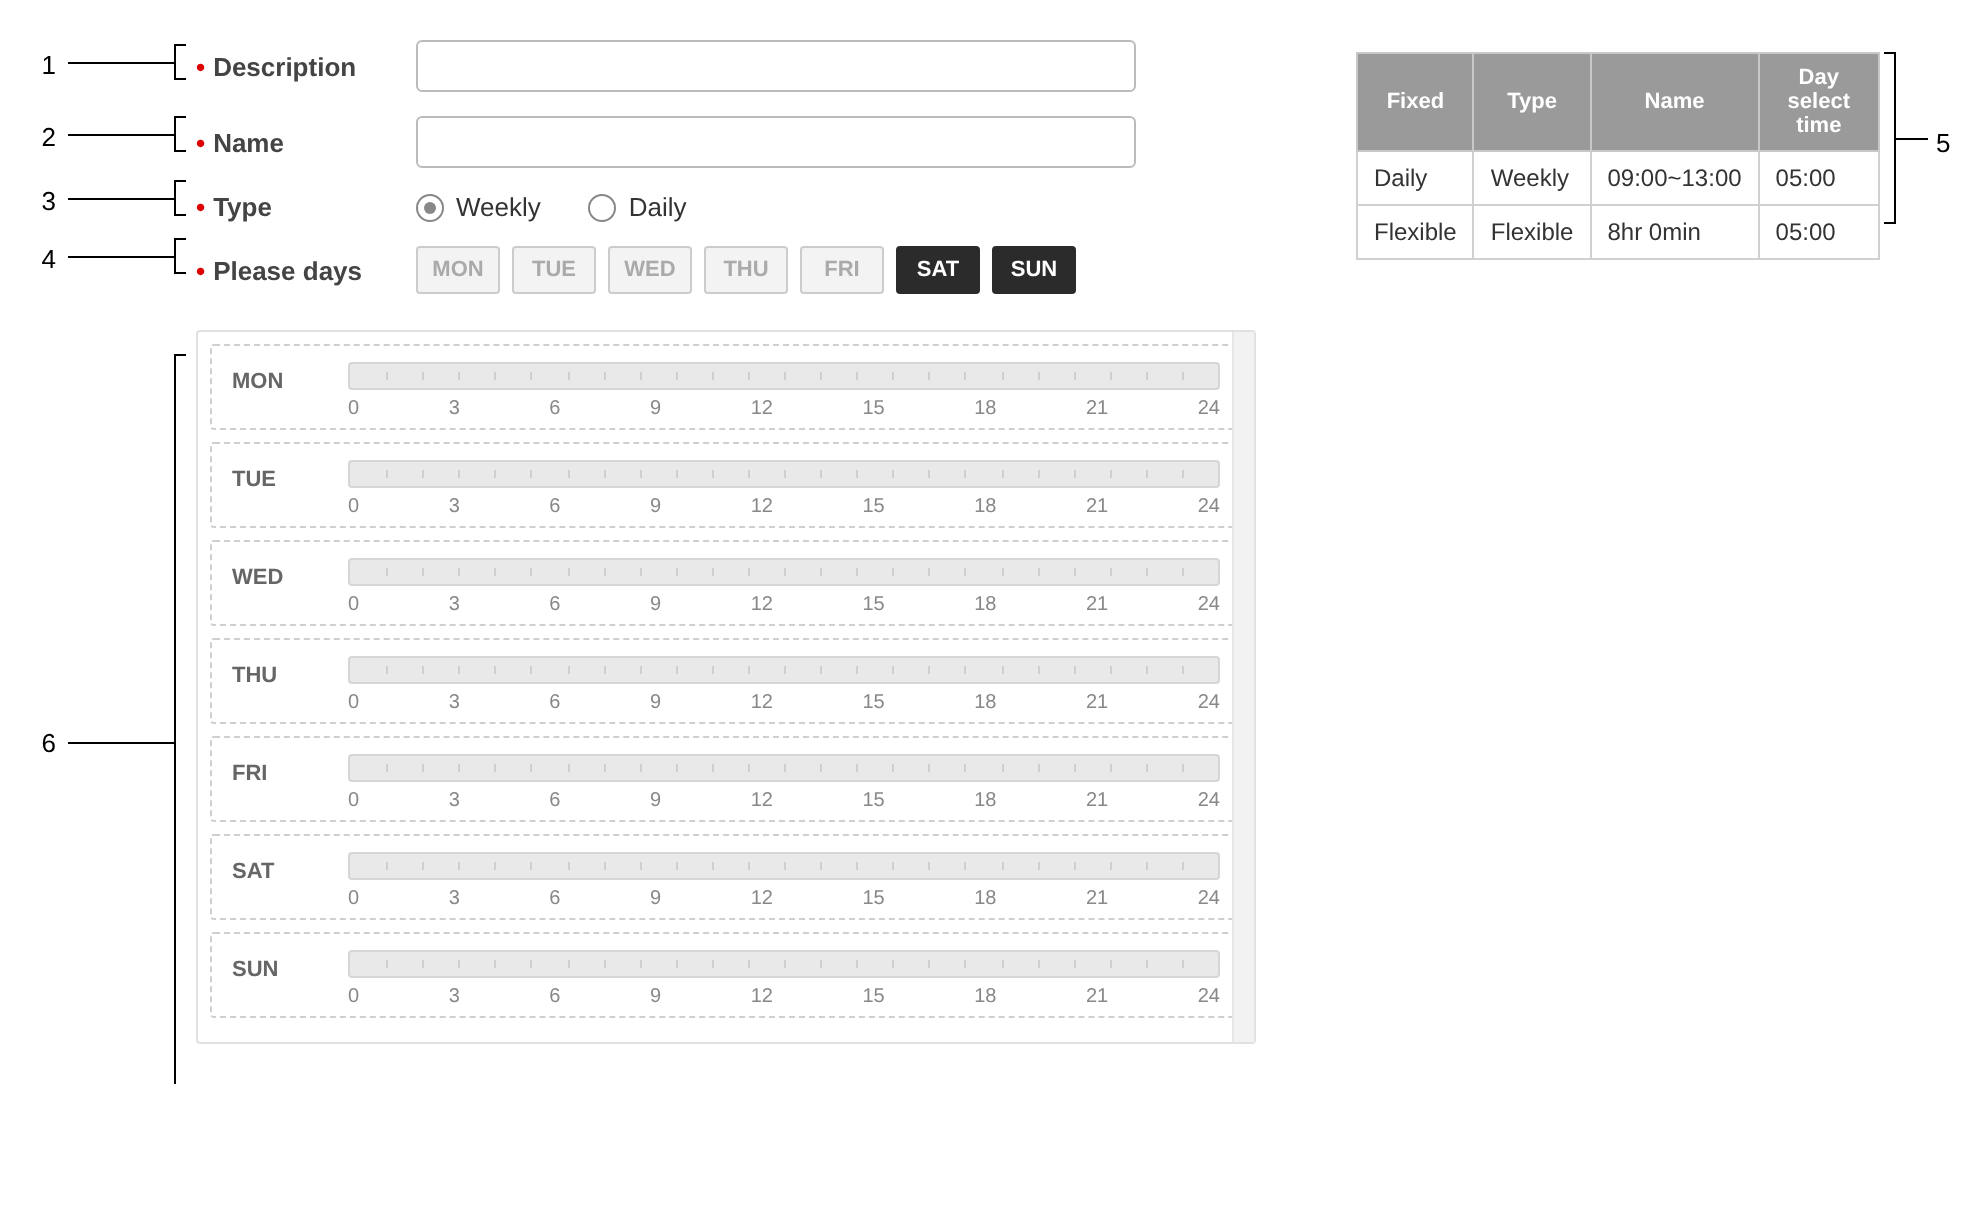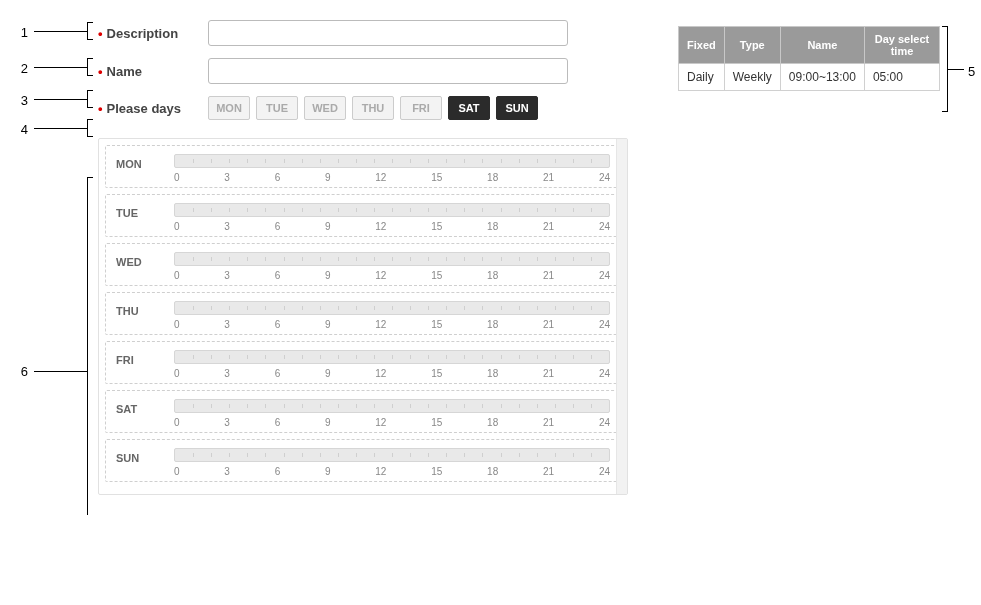--- a/index.html
+++ b/index.html
@@ -197,20 +197,33 @@
   <span class="anno-brace" style="left:77px; top:157px; height:392px"></span>
   <span class="anno-line" style="left:24px; top:351px; width:53px"></span>
 
   <div class="form-row">
     <div class="form-label"><span class="req">•</span><span>Description</span></div>
     <input class="tx-input" type="text" value="" style="">
   </div>
   <div class="form-row">
     <div class="form-label"><span class="req">•</span><span>Name</span></div>
     <input class="tx-input" type="text" value="" style="">
+  </div>
+  <div class="form-row">
+    <div class="form-label"><span class="req">•</span><span>Type</span></div>
+    <div class="radio-group">
+      <div class="radio-item">
+        <span class="radio-circle sel"></span>
+        <span>Weekly</span>
+      </div>
+      <div class="radio-item">
+        <span class="radio-circle"></span>
+        <span>Daily</span>
+      </div>
+    </div>
   </div>
   <div class="form-row" style="margin-bottom:4px">
     <div class="form-label"><span class="req">•</span><span>Please days</span></div>
     <div class="day-btns" id="day-btns">
         <div class="day-btn">MON</div>
         <div class="day-btn">TUE</div>
         <div class="day-btn">WED</div>
         <div class="day-btn">THU</div>
         <div class="day-btn">FRI</div>
         <div class="day-btn active">SAT</div>
@@ -227,20 +240,26 @@
         <th>Day select time</th>
       </tr>
     </thead>
     <tbody id="shift-body">
         <tr>
           <td>Daily</td>
           <td>Weekly</td>
           <td>09:00~13:00</td>
           <td>05:00</td>
         </tr>
+        <tr>
+          <td>Flexible</td>
+          <td>Flexible</td>
+          <td>8hr 0min</td>
+          <td>05:00</td>
+        </tr>
       </tbody>
   </table>
 
   <div class="sched-outer" id="sched-outer">
       <div class="sched-row">
         <div class="sched-day">MON</div>
         <div class="sched-track">
           <div class="track-bar">
             <span class="tick" style="left: 4.16667%;"></span>
             <span class="tick" style="left: 8.33333%;"></span>

